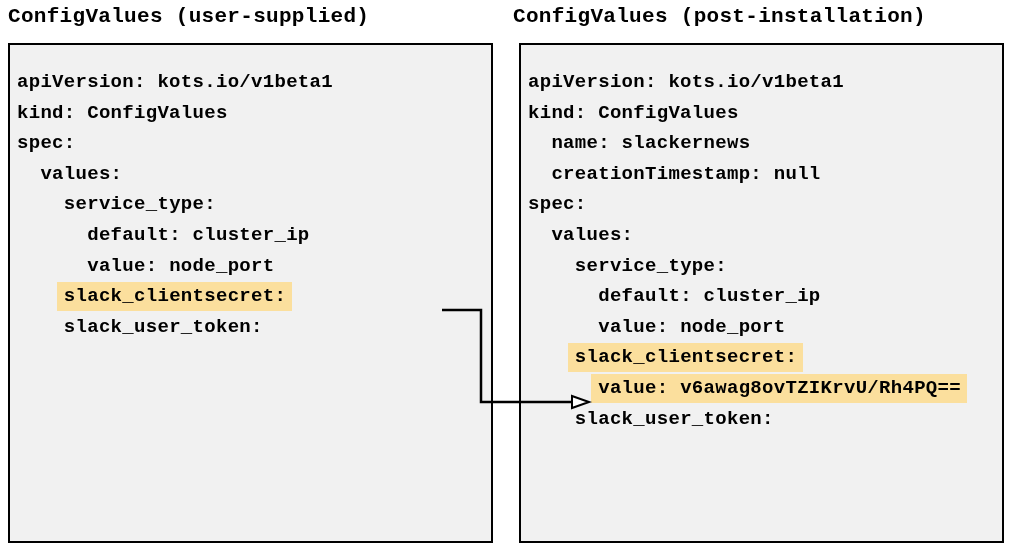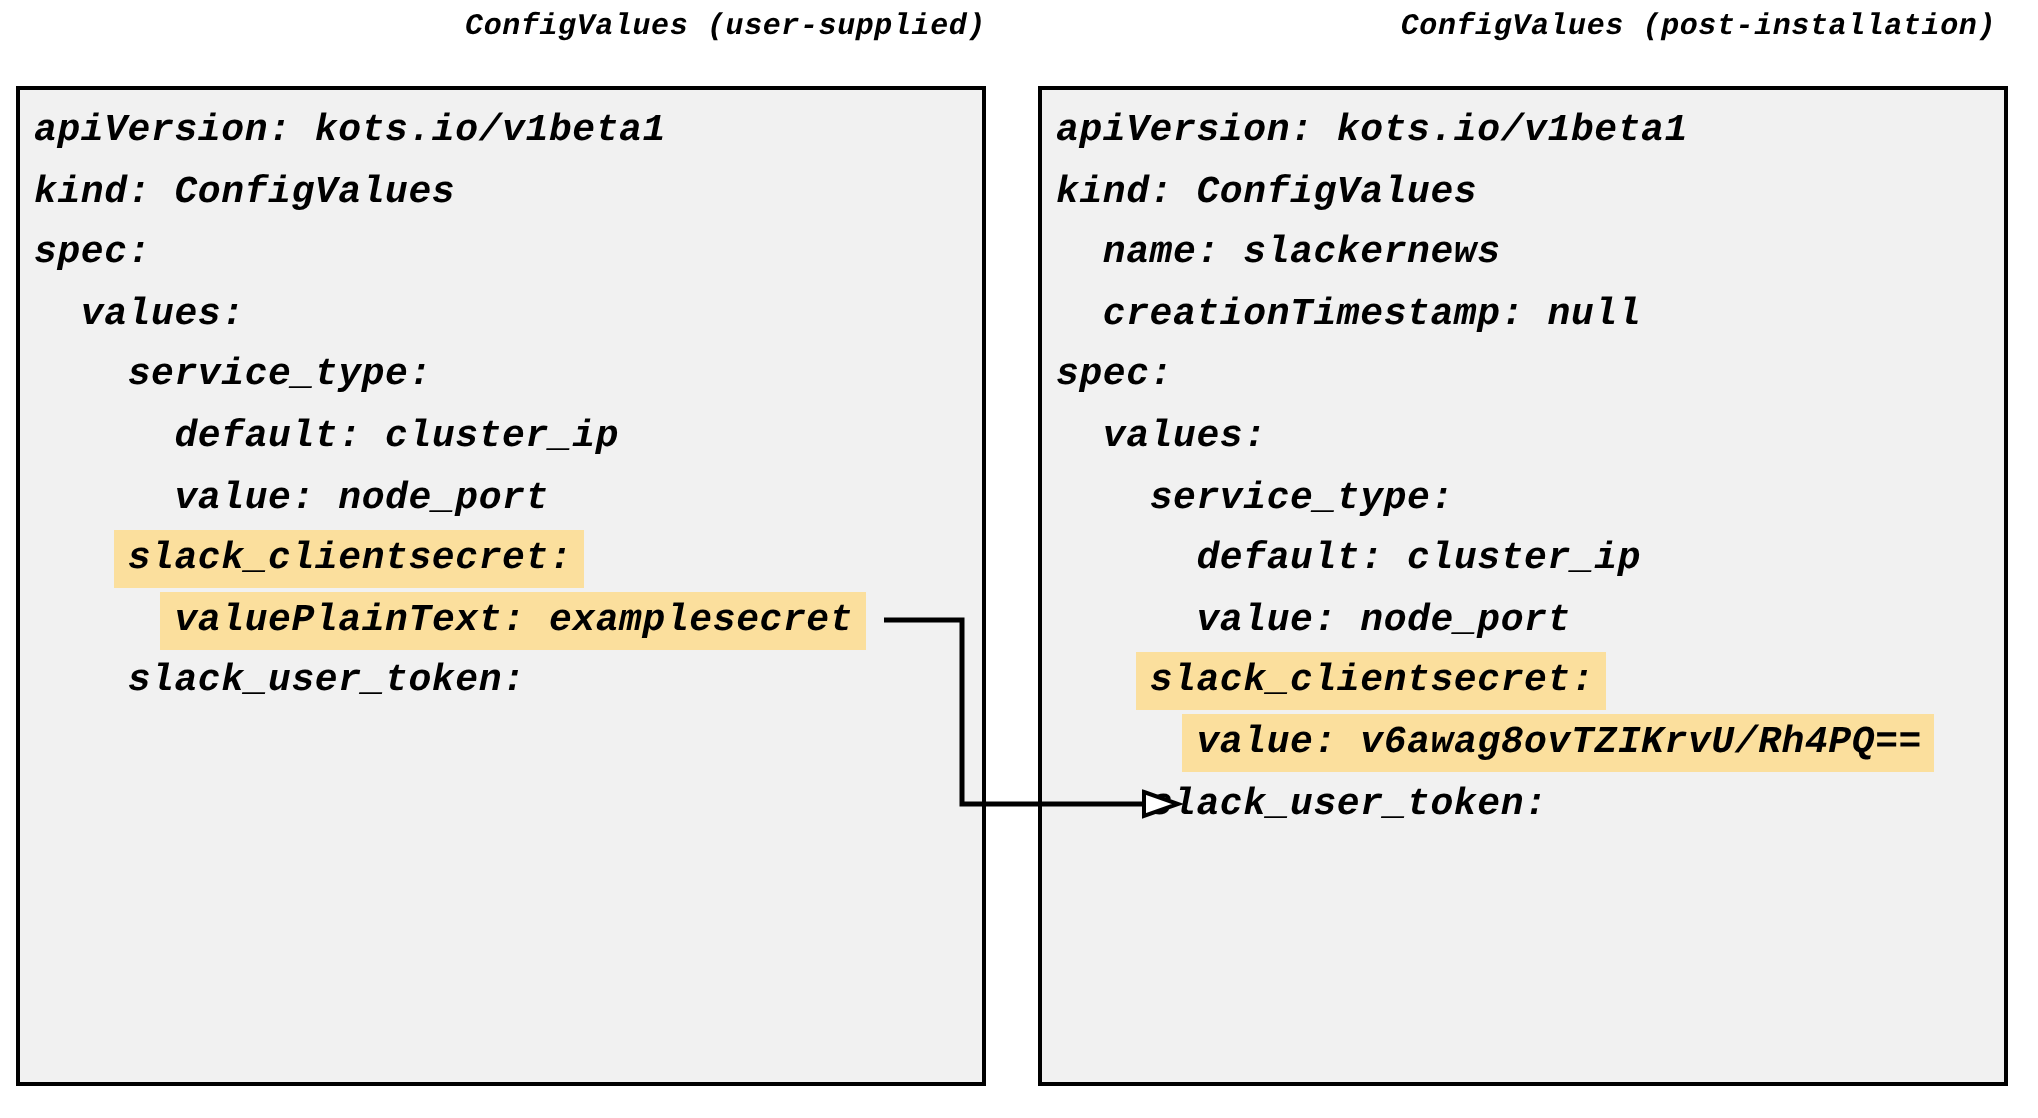--- a/index.html
+++ b/index.html
@@ -16,44 +16,42 @@
     background: var(--page-bg);
     position: relative;
     overflow: hidden;
     font-family: "Liberation Mono", "DejaVu Sans Mono", monospace;
     color: var(--text);
   }
   .title {
     position: absolute;
     top: 5px;
     font-weight: bold;
-    font-size: 15px;
+    font-size: 21px;
     letter-spacing: 0.3px;
-    text-align: right;
+    text-align: left;
     white-space: pre;
-    font-style: italic;
   }
   .title.left  { left: 8px;   width: 485px; }
   .title.right { left: 513px; width: 485px; }
   .panel {
     position: absolute;
     top: 43px;
     width: 485px;
     height: 500px;
     background: var(--panel-bg);
     border: 2px solid var(--border);
   }
   .panel.left  { left: 8px; }
   .panel.right { left: 519px; }
   .code {
-    padding: 5px 0 0 7px;
+    padding: 22px 0 0 7px;
     font-size: 19px;
     font-weight: bold;
     letter-spacing: 0.3px;
-    font-style: italic;
   }
   .line {
     height: 30.6px;
     line-height: 30.6px;
     white-space: pre;
   }
   .hl {
     background: var(--hl);
     padding: 3px 6px 4px 7px;
     margin: 14px -6px 0 -7px;
@@ -75,21 +73,20 @@
 <div class="panel left">
   <div class="code">
       <div class="line"><span>apiVersion: kots.io/v1beta1</span></div>
       <div class="line"><span>kind: ConfigValues</span></div>
       <div class="line"><span>spec:</span></div>
       <div class="line">  <span>values:</span></div>
       <div class="line">    <span>service_type:</span></div>
       <div class="line">      <span>default: cluster_ip</span></div>
       <div class="line">      <span>value: node_port</span></div>
       <div class="line">    <span class="hl">slack_clientsecret:</span></div>
-      <div class="line">      <span class="hl">valuePlainText: examplesecret</span></div>
       <div class="line">    <span>slack_user_token:</span></div>
     </div>
 </div>
 
 <div class="panel right">
   <div class="code">
       <div class="line"><span>apiVersion: kots.io/v1beta1</span></div>
       <div class="line"><span>kind: ConfigValues</span></div>
       <div class="line">  <span>name: slackernews</span></div>
       <div class="line">  <span>creationTimestamp: null</span></div>

